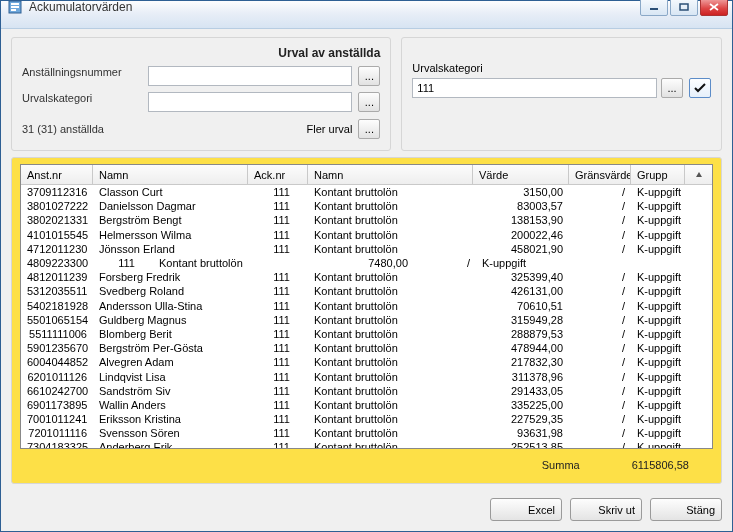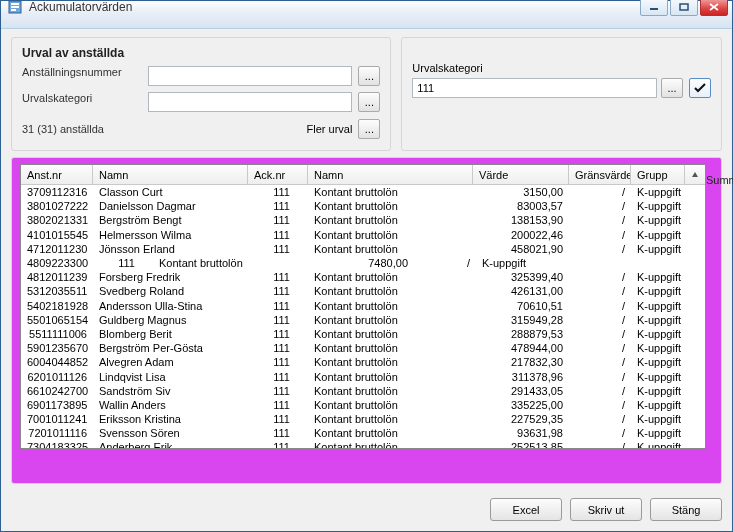--- a/index.html
+++ b/index.html
@@ -57,21 +57,21 @@
     border: 1px solid #d6d6d6;
     border-radius: 3px;
     background: #f0f0f0;
     padding: 8px 10px 10px;
     position: relative;
   }
   .groupbox.left { flex: 1.2; }
   .groupbox.right { flex: 1; }
   .group-title {
     font-weight: bold; font-size: 12px;
-    margin-bottom: 6px; color: #222;
+    margin-bottom: 6px; color: #222; text-align: right;
   }
   .form-row {
     display: flex; gap: 6px;
     margin-bottom: 4px; height: 22px;
   }
   .form-label { width: 120px; color: #333; }
   .text-input {
     flex: 1; height: 20px;
     border: 1px solid #b2b8c0; background: #fff;
     padding: 0 4px; font-size: 11px;
@@ -97,23 +97,23 @@
     border-radius: 2px;
     background: linear-gradient(#fdfeff,#e6f0fb);
     display:flex;align-items:center;justify-content:center;
     cursor:pointer;
   }
   
   .table-box {
     flex: 1;
     border: 1px solid #d6d6d6;
     border-radius: 3px;
-    background: #d946ef;
+    background: #fde047;
     padding: 6px 8px 8px;
-    display:flex; 
+    display:flex; flex-direction:column;
   }
   .grid-wrap {
     border: 1px solid #888;
     background: #fff;
     height: 285px;
     display:flex; flex-direction:column;
   }
   .grid-head {
     display:flex;
     background: linear-gradient(#fcfcfc,#eee);
@@ -150,21 +150,21 @@
   .footer {
     display:flex; justify-content:flex-end; gap:8px;
     padding: 4px 10px 10px;
     background:#f0f0f0;
   }
   .btn {
     min-width: 72px; height: 23px;
     border: 1px solid #9a9a9a;
     border-radius: 3px;
     background: linear-gradient(#fdfdfd,#e4e4e4);
-    font-size: 11px; cursor:pointer;
+    font-size: 11px; cursor:pointer;text-align:right;
   }
   
   .grid-body::-webkit-scrollbar { width:16px; }
   .grid-body::-webkit-scrollbar-track { background:#f0f0f0; border-left:1px solid #ddd;}
   .grid-body::-webkit-scrollbar-thumb { background:#cfd8e2; border:1px solid #9fb4cc; border-radius:2px;}
 </style>
 </head>
 <body>
 
 <div class="window">

